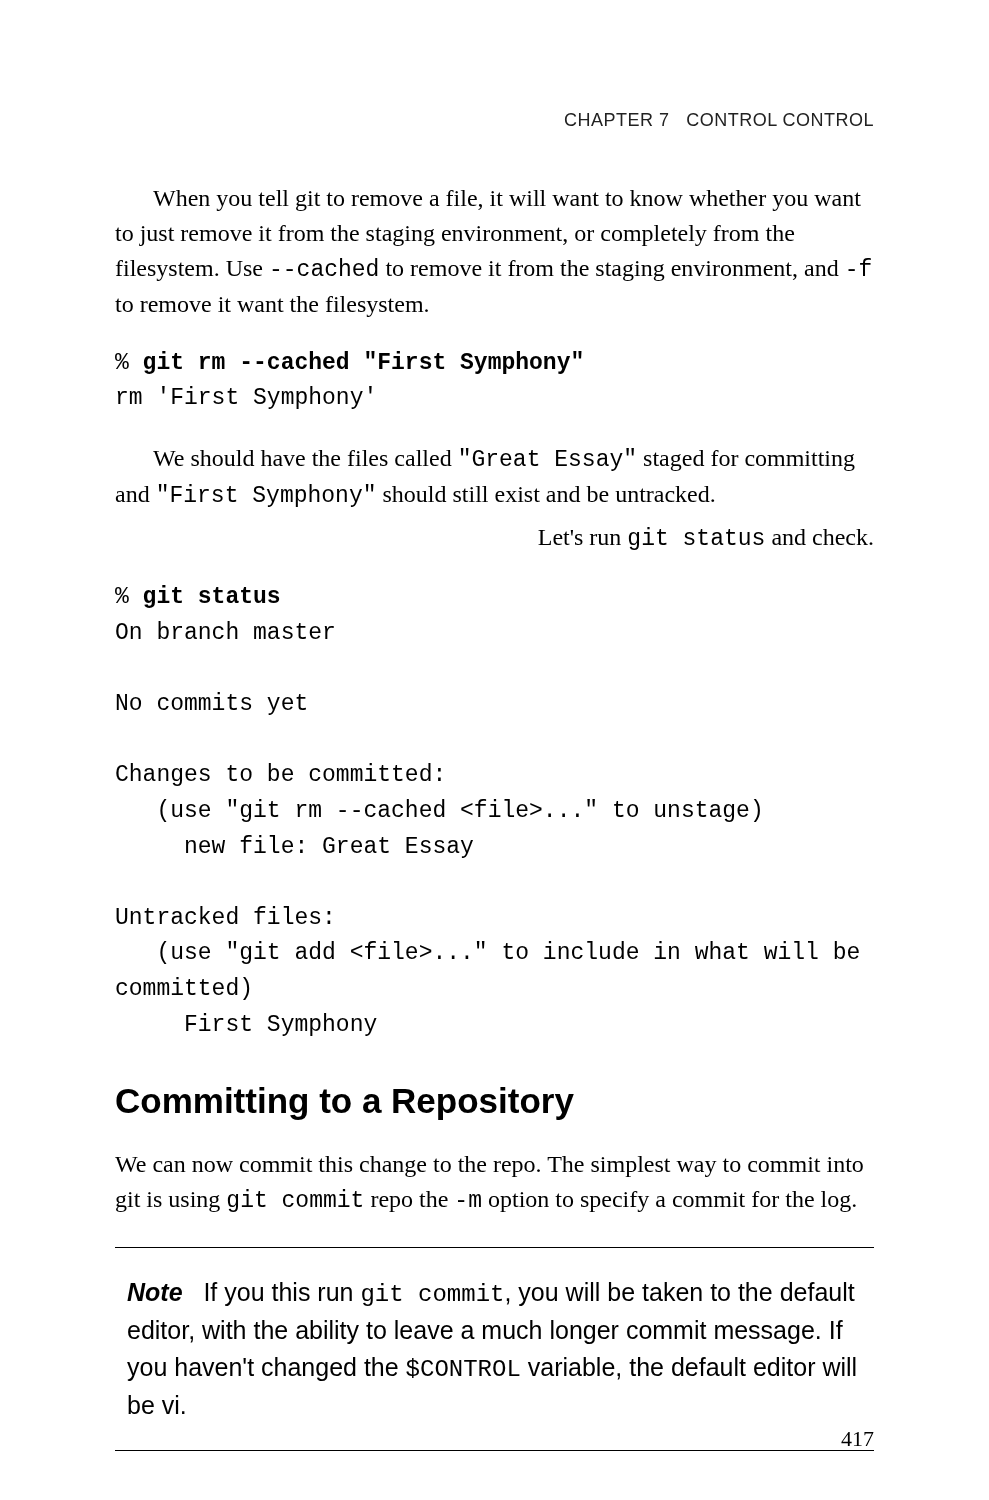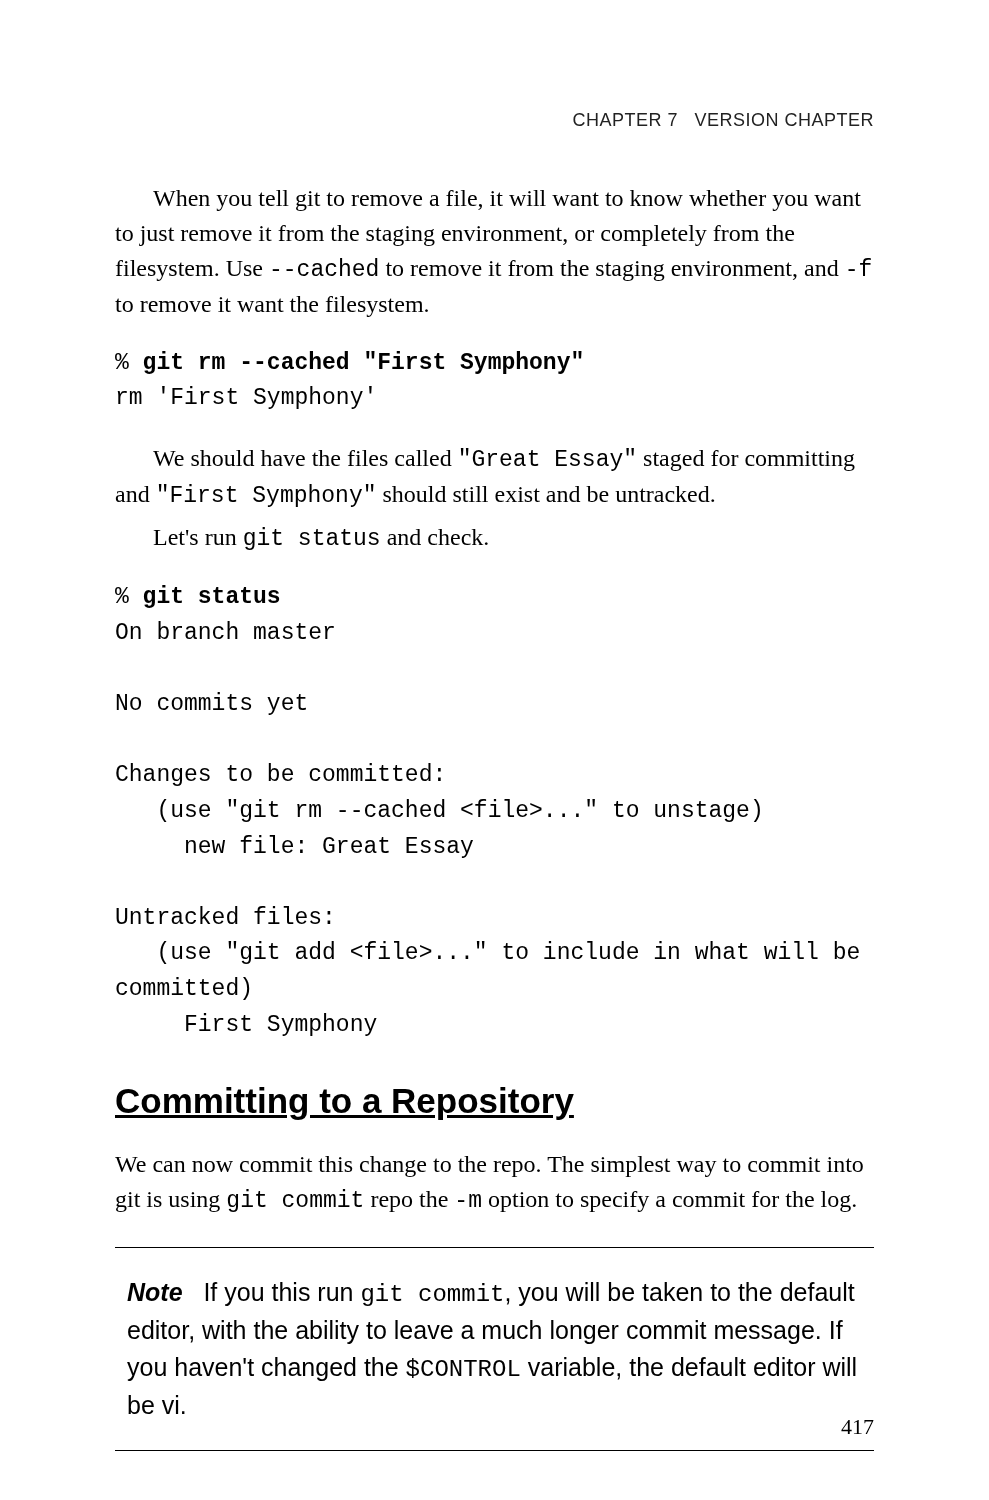--- a/index.html
+++ b/index.html
@@ -45,66 +45,65 @@
     }
     .code-block .bold {
       font-weight: bold;
     }
     .heading {
       font-family: Arial, Helvetica, sans-serif;
       font-weight: bold;
       font-size: 35px;
       margin-top: 38px;
       margin-bottom: 26px;
-      text-decoration: underline;
     }
     .note-box {
       border-top: 1.5px solid #000;
       border-bottom: 1.5px solid #000;
       padding: 26px 12px 26px 12px;
       margin-top: 28px;
       font-family: Arial, Helvetica, sans-serif;
       font-size: 25px;
       line-height: 1.45;
     }
     .note-label {
       font-weight: bold;
       font-style: italic;
     }
     .note-mono {
       font-family: 'Courier New', Courier, monospace;
       font-size: 24px;
     }
     .page-num {
       position: absolute;
-      bottom: 60px;
+      bottom: 48px;
       right: 115px;
       font-family: Georgia, 'Times New Roman', serif;
       font-size: 22px;
     }
   </style>
 </head>
 <body>
 
 <div class="header">
-  <span>CHAPTER 7</span>&nbsp;&nbsp;&nbsp;<span>VERSION CHAPTER</span>
+  <span>CHAPTER 7</span>&nbsp;&nbsp;&nbsp;<span>CONTROL CONTROL</span>
 </div>
 
 <p class="body-text indent">
   <span>When you tell git to remove a file, it will want to know whether you want to just remove it from the staging environment, or completely from the filesystem. Use </span><span class="mono">--cached</span><span> to remove it from the staging environment, and </span><span class="mono">-f</span><span> to remove it want the filesystem.</span>
 </p>
 
 <div class="code-block"><span>% </span><span class="bold">git rm --cached "First Symphony"</span>
 <span>rm 'First Symphony'</span></div>
 
 <p class="body-text indent">
   <span>We should have the files called </span><span class="mono">"Great Essay"</span><span> staged for committing and </span><span class="mono">"First Symphony"</span><span> should still exist and be untracked.</span>
 </p>
 
-<p class="body-text indent" style="margin-top:-18px;">
+<p class="body-text indent" style="margin-top:-18px;text-align:right;">
   <span>Let's run </span><span class="mono">git status</span><span> and check.</span>
 </p>
 
 <div class="code-block"><span>% </span><span class="bold">git status</span>
 <span>On branch master
 
 No commits yet
 
 Changes to be committed:
    (use "git rm --cached &lt;file&gt;..." to unstage)

